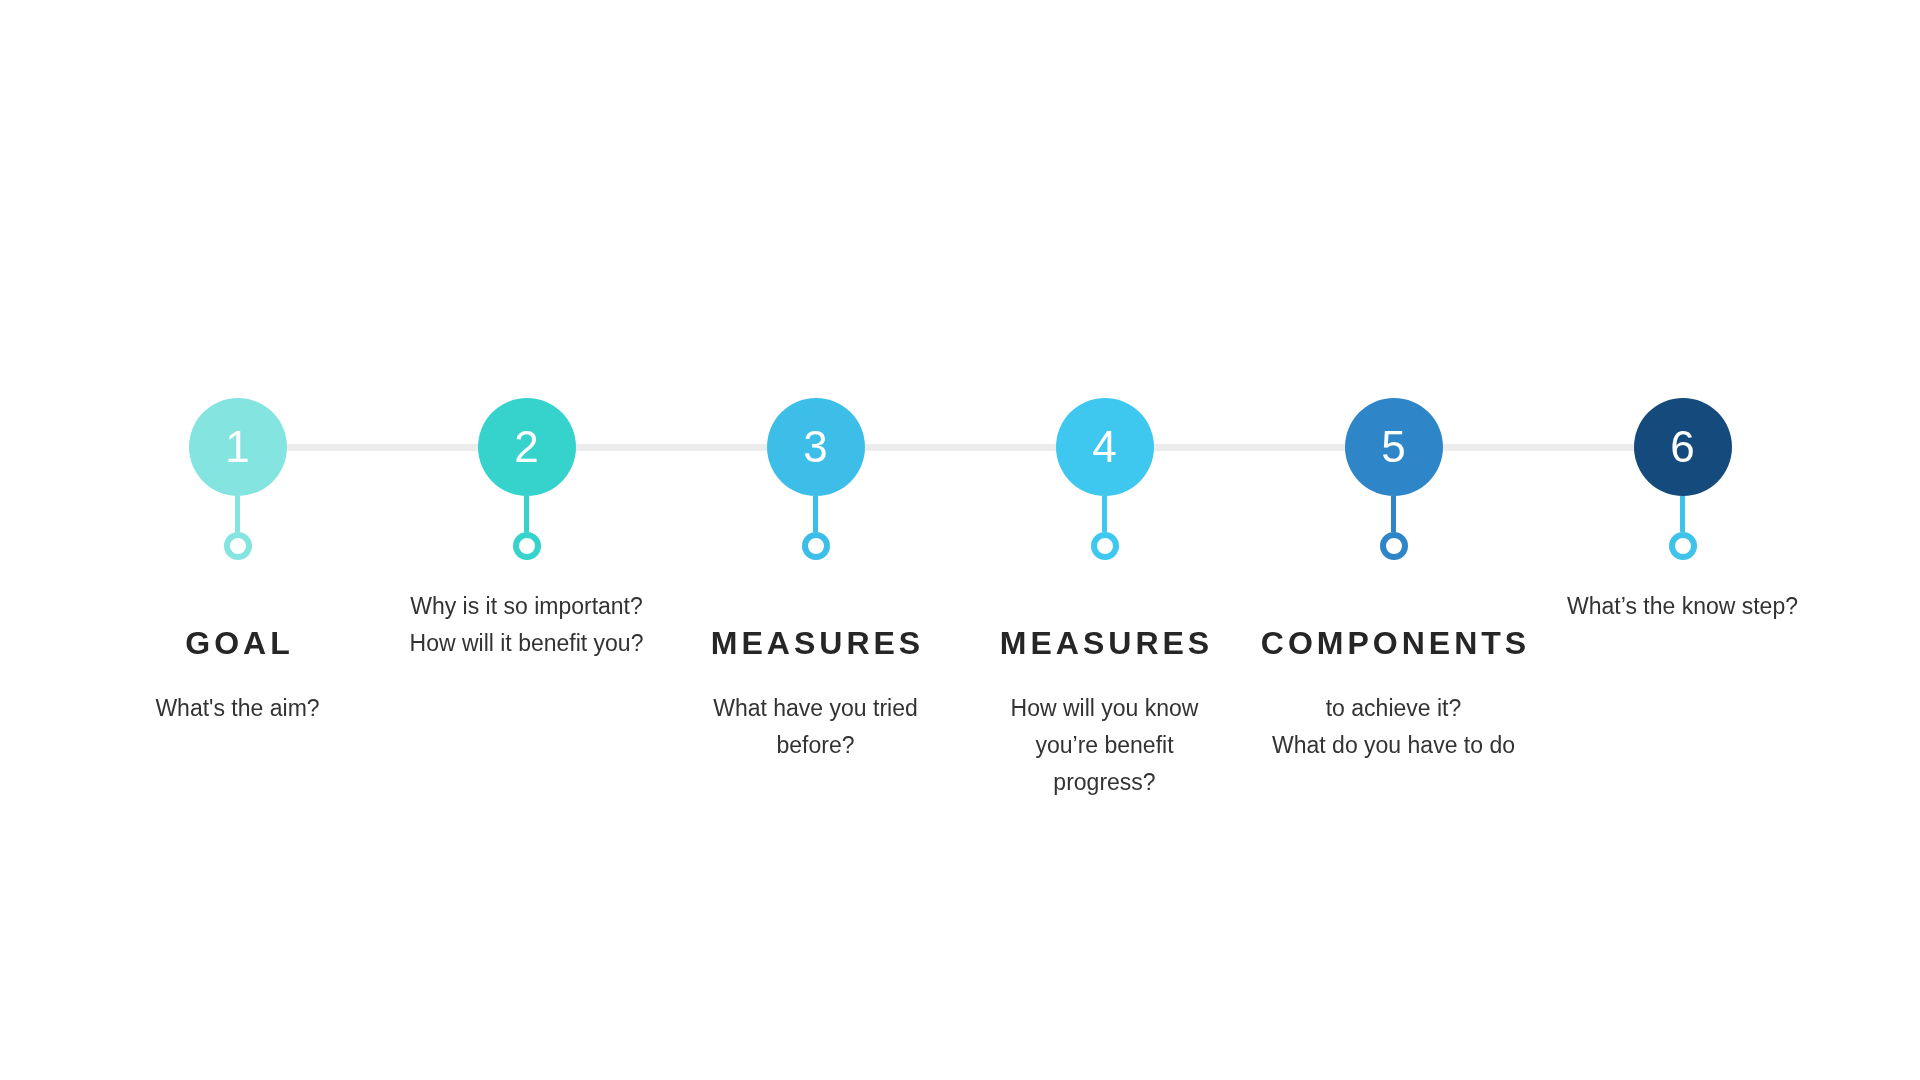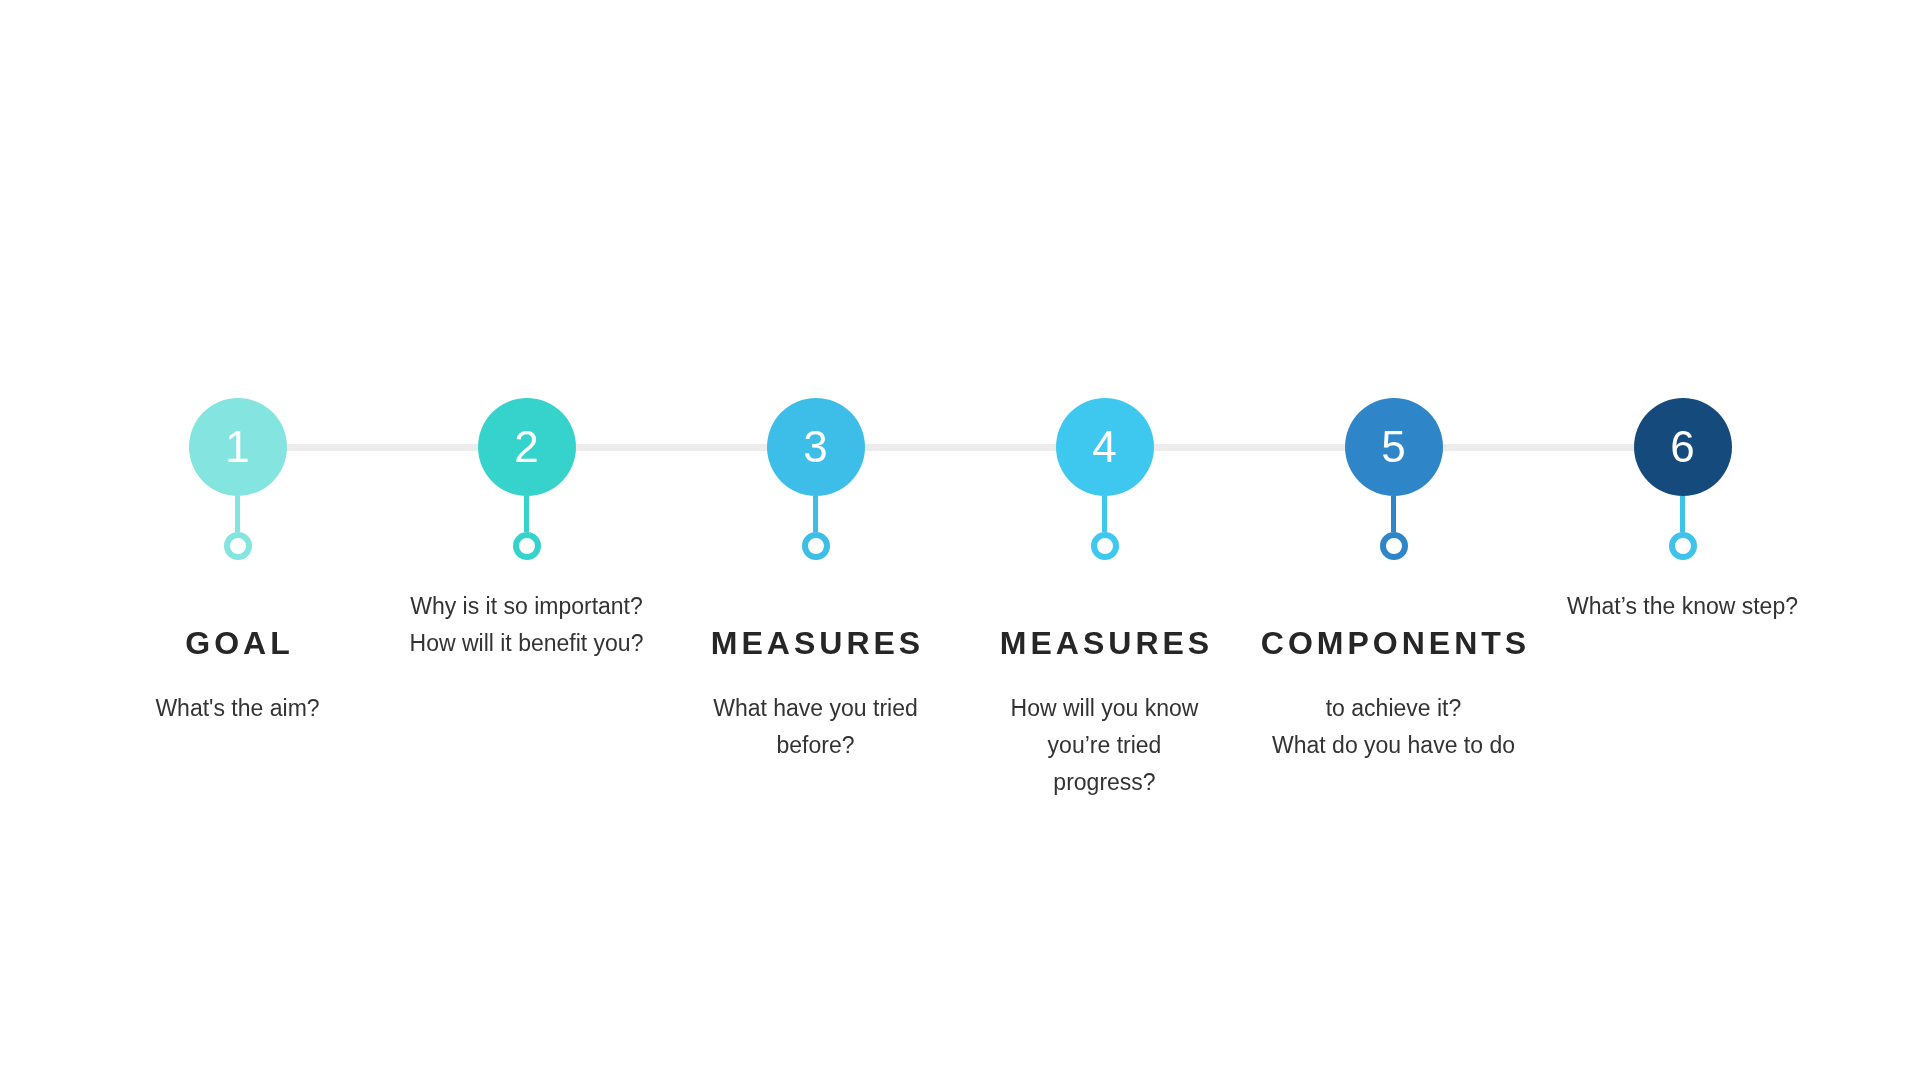--- a/index.html
+++ b/index.html
@@ -136,21 +136,21 @@
 
       <div class="step">
         <div class="circle" style="background-color: rgb(62, 200, 240);">
           <span class="num">4</span>
         </div>
         <div class="stem" style="background-color: rgb(62, 200, 240);"></div>
         <div class="ring" style="border-color: rgb(62, 200, 240);"></div>
         <h2 class="title">MEASURES</h2>
         <div class="desc">
           <div>How will you know</div>
-          <div>you’re tried</div>
+          <div>you’re benefit</div>
           <div>progress?</div>
         </div>
       </div>
 
       <div class="step">
         <div class="circle" style="background-color: rgb(46, 134, 200);">
           <span class="num">5</span>
         </div>
         <div class="stem" style="background-color: rgb(46, 134, 200);"></div>
         <div class="ring" style="border-color: rgb(46, 134, 200);"></div>

